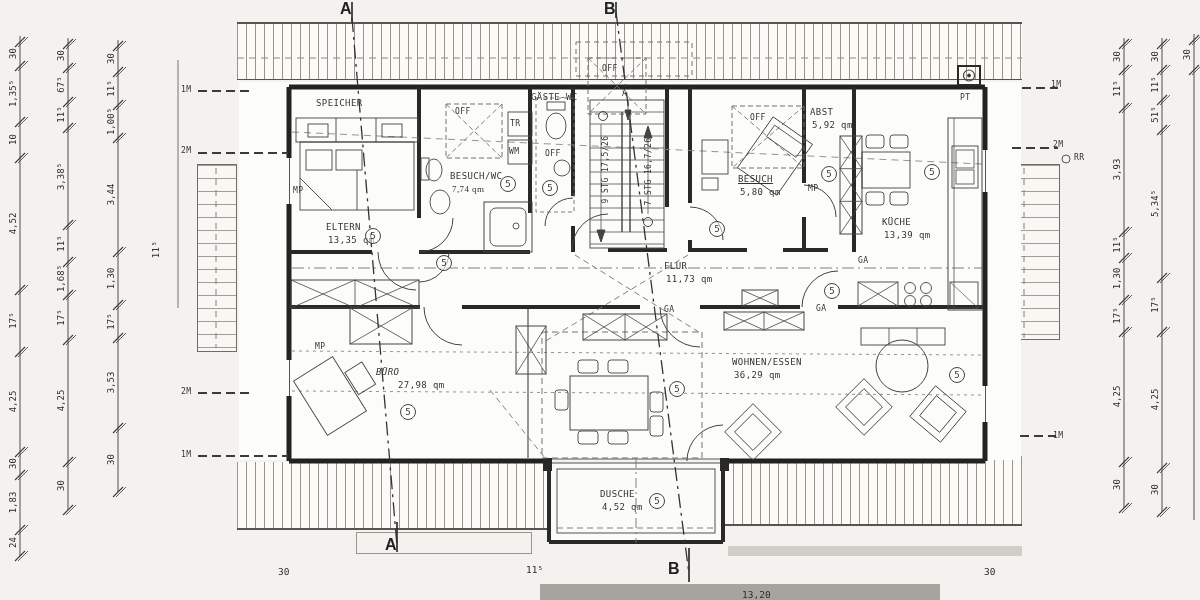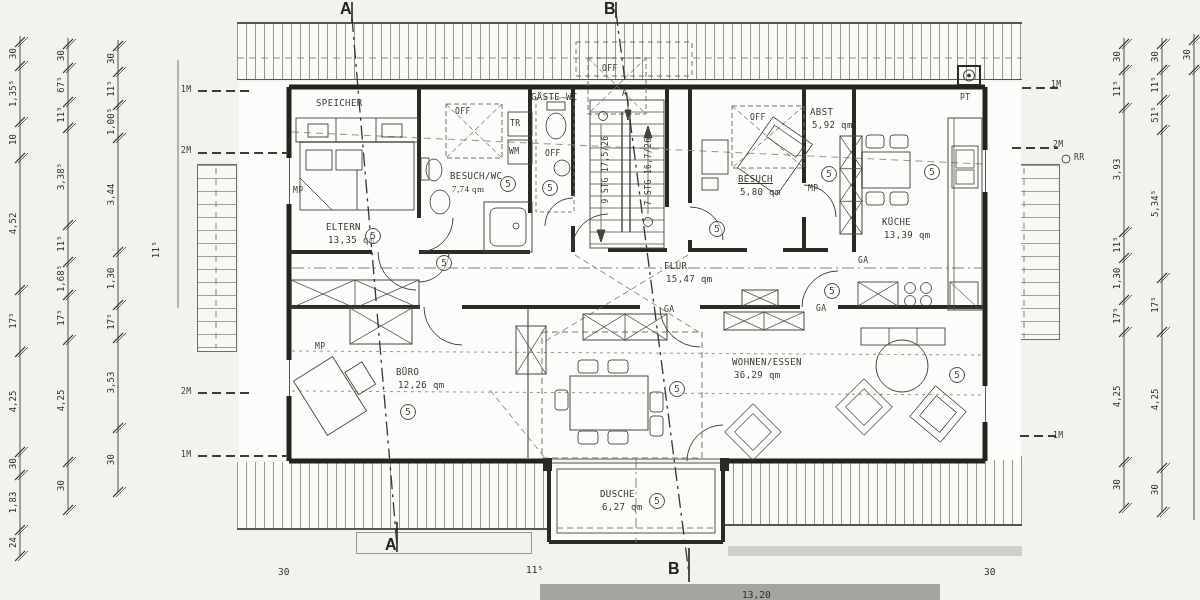--- a/index.html
+++ b/index.html
@@ -431,32 +431,32 @@
     <div class="lbl" style="left: 738px; top: 174px; text-decoration: underline;">BESUCH</div>
     <div class="lbl" style="left: 740px; top: 187px;">5,80 qm</div>
     <div class="badge" style="left: 717px; top: 229px;">5</div>
     <div class="lbl" style="left: 810px; top: 107px;">ABST</div>
     <div class="lbl" style="left: 812px; top: 120px;">5,92 qm</div>
     <div class="badge" style="left: 829px; top: 174px;">5</div>
     <div class="lbl" style="left: 882px; top: 217px;">KÜCHE</div>
     <div class="lbl" style="left: 884px; top: 230px;">13,39 qm</div>
     <div class="badge" style="left: 932px; top: 172px;">5</div>
     <div class="lbl" style="left: 664px; top: 261px;">FLUR</div>
-    <div class="lbl" style="left: 666px; top: 274px;">15,47 qm</div>
+    <div class="lbl" style="left: 666px; top: 274px;">11,73 qm</div>
     <div class="badge" style="left: 832px; top: 291px;">5</div>
     <div class="badge" style="left: 444px; top: 263px;">5</div>
-    <div class="lbl" style="left: 396px; top: 367px;">BÜRO</div>
-    <div class="lbl" style="left: 398px; top: 380px;">12,26 qm</div>
+    <div class="lbl" style="left: 376px; top: 367px; font-style: italic;">BÜRO</div>
+    <div class="lbl" style="left: 398px; top: 380px;">27,98 qm</div>
     <div class="badge" style="left: 408px; top: 412px;">5</div>
     <div class="lbl" style="left: 732px; top: 357px;">WOHNEN/ESSEN</div>
     <div class="lbl" style="left: 734px; top: 370px;">36,29 qm</div>
     <div class="badge" style="left: 957px; top: 375px;">5</div>
     <div class="badge" style="left: 677px; top: 389px;">5</div>
     <div class="lbl" style="left: 600px; top: 489px;">DUSCHE</div>
-    <div class="lbl" style="left: 602px; top: 502px;">6,27 qm</div>
+    <div class="lbl" style="left: 602px; top: 502px;">4,52 qm</div>
     <div class="badge" style="left: 657px; top: 501px;">5</div>
     <div class="lbl small" style="left: 455px; top: 106px;">OFF</div>
     <div class="lbl small" style="left: 545px; top: 148px;">OFF</div>
     <div class="lbl small" style="left: 602px; top: 63px;">OFF</div>
     <div class="lbl small" style="left: 750px; top: 112px;">OFF</div>
     <div class="lbl small" style="left: 510px; top: 118px;">TR</div>
     <div class="lbl small" style="left: 509px; top: 146px;">WM</div>
     <div class="lbl small" style="left: 293px; top: 185px;">MP</div>
     <div class="lbl small" style="left: 315px; top: 341px;">MP</div>
     <div class="lbl small" style="left: 808px; top: 183px;">MP</div>

